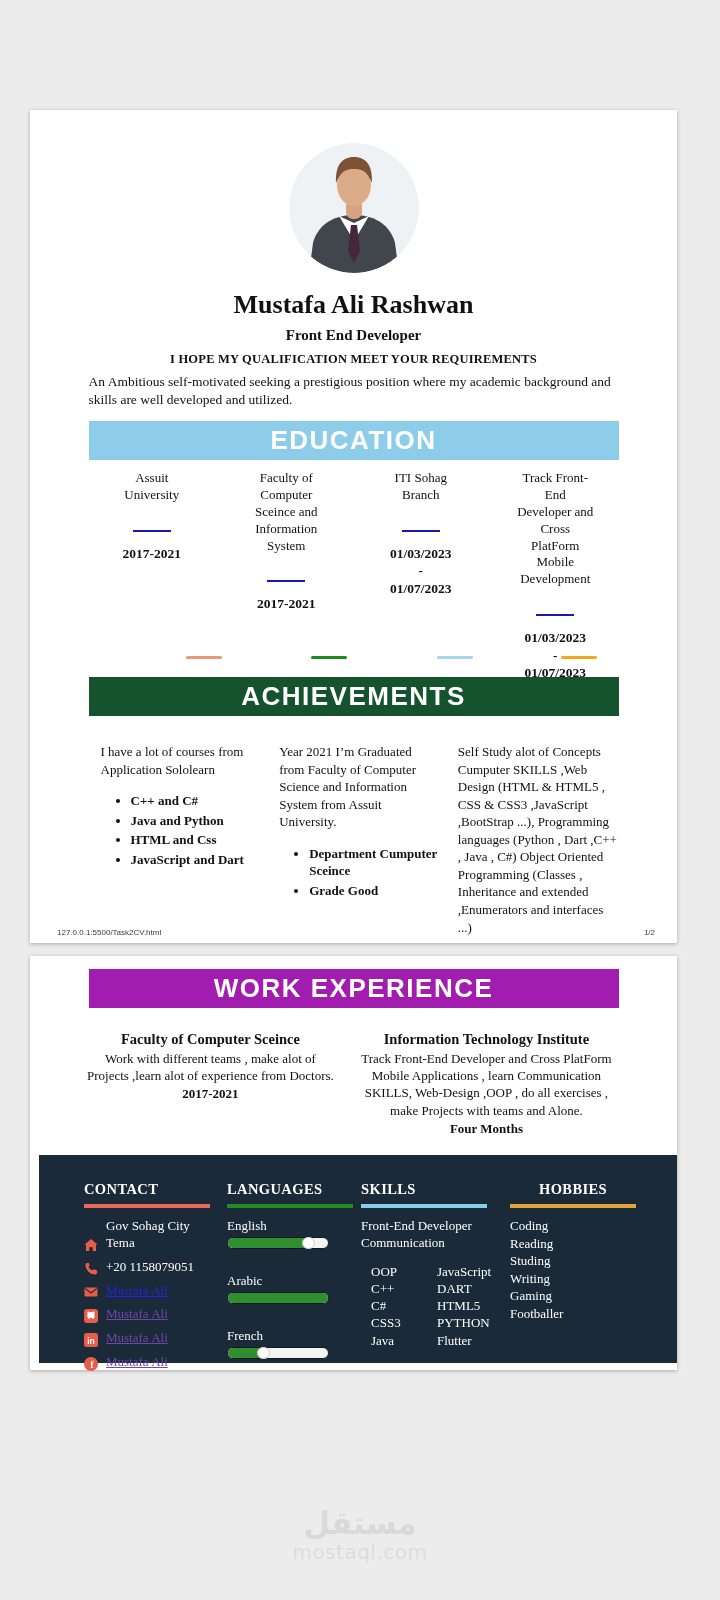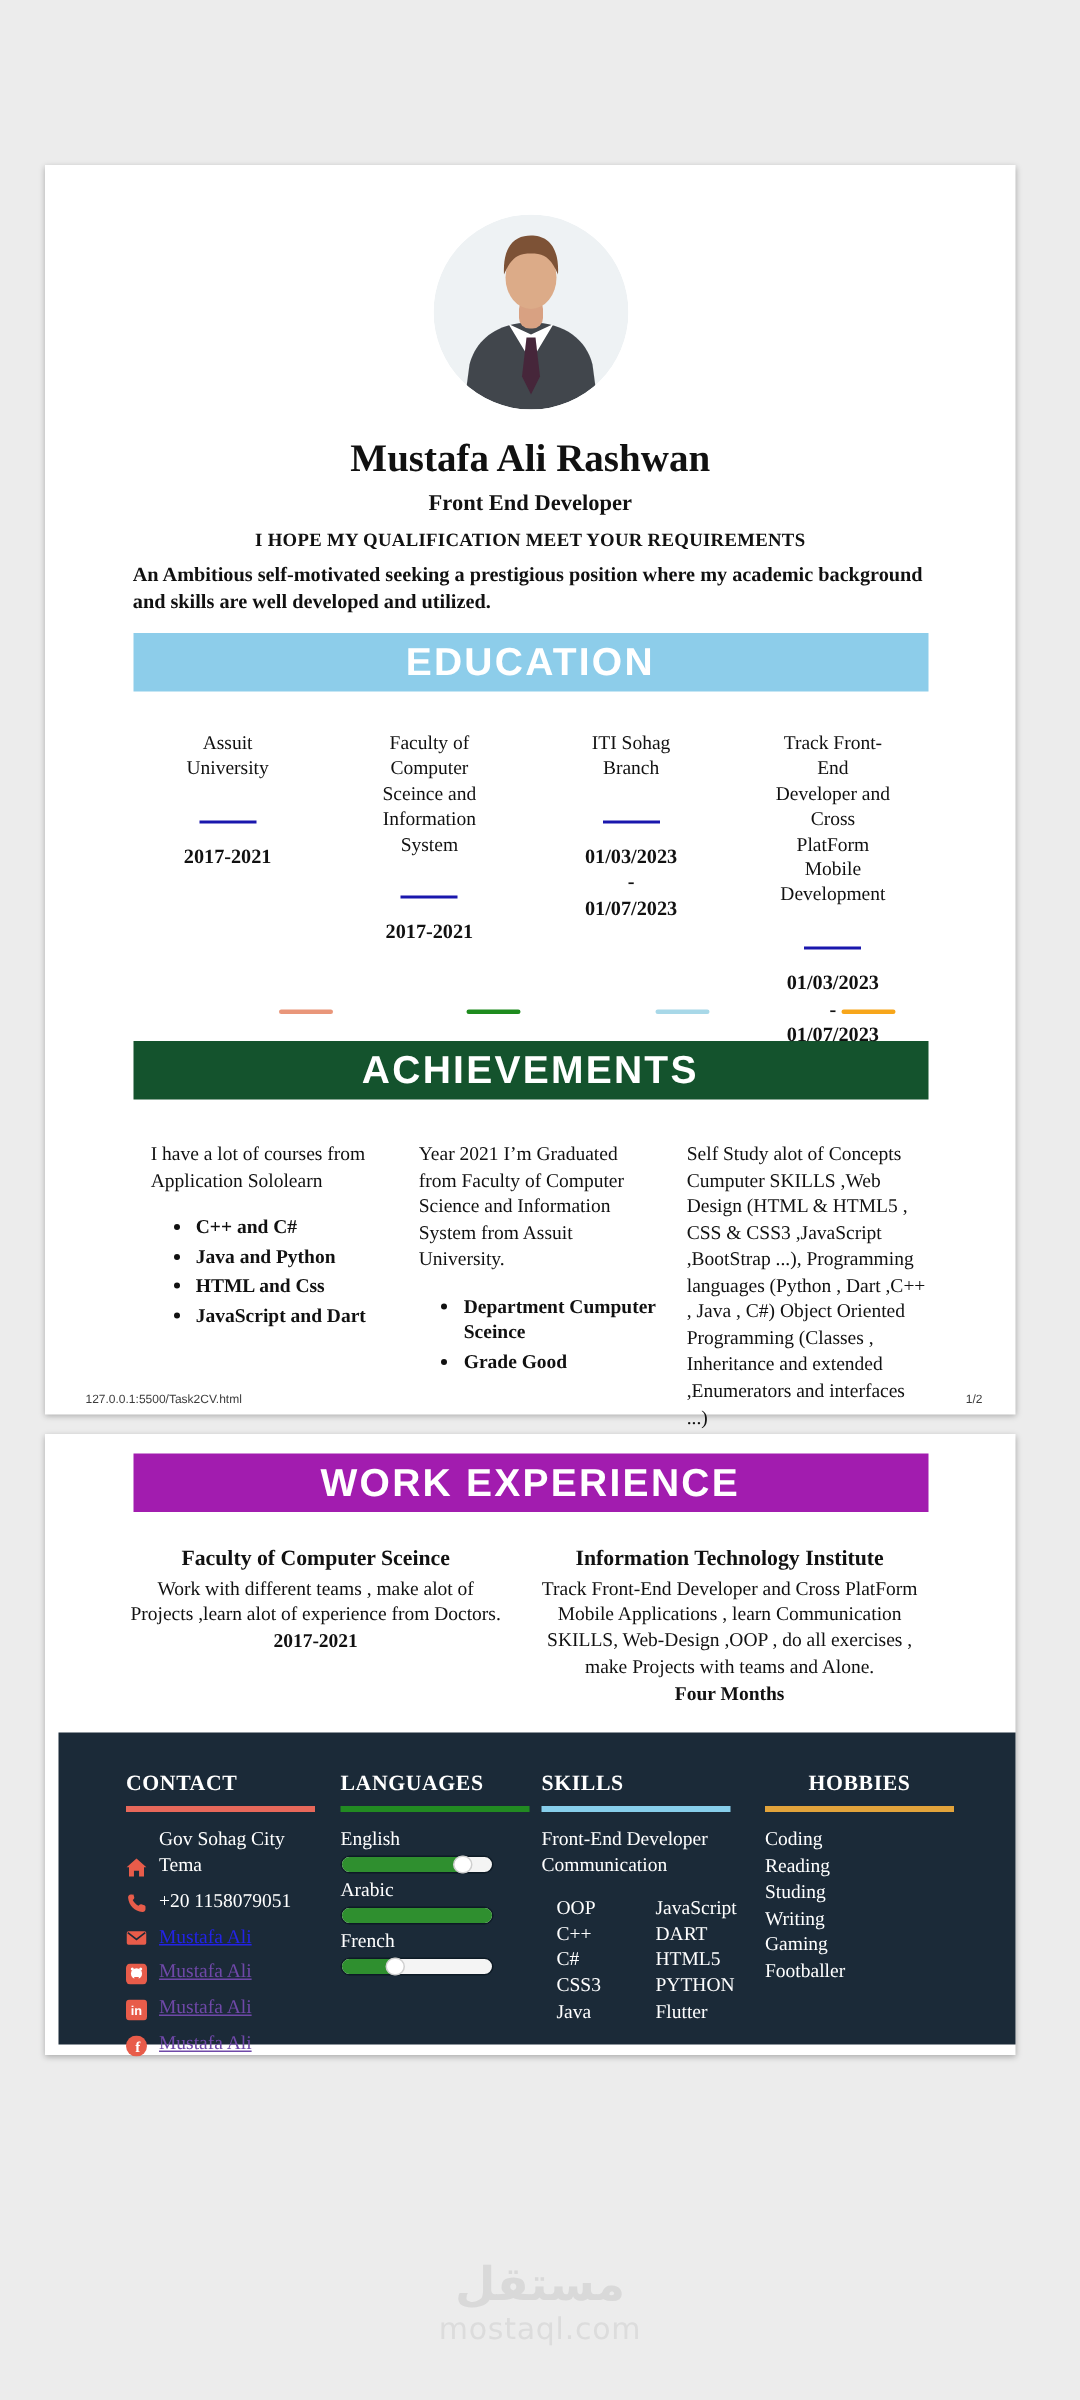--- a/index.html
+++ b/index.html
@@ -9,28 +9,28 @@
   #page1{top:110px;height:833px;}
   #page2{top:956px;height:414px;}
   .preline{white-space:pre-line;}
 
   
   .photo-wrap{text-align:center;padding-top:33px;}
   .photo{width:130px;height:130px;border-radius:50%;}
   .name{margin-top:14px;text-align:center;font-size:26px;font-weight:bold;line-height:1.1;}
   .role{margin-top:7px;text-align:center;font-size:15px;font-weight:bold;}
   .tagline{margin-top:8px;text-align:center;font-size:12.5px;font-weight:bold;letter-spacing:.2px;}
-  .summary{width:530px;margin:6px auto 0;font-size:13.5px;line-height:1.35;text-align:left;font-weight:bold;}
+  .summary{width:530px;margin:6px auto 0;font-size:13.5px;line-height:1.35;text-align:left;}
   .band{width:530px;margin:12px auto 0;height:39px;line-height:39px;text-align:center;
         font-family:"Liberation Sans",sans-serif;font-weight:800;font-size:26px;color:#fff;letter-spacing:1.5px;}
   .band-edu{background:#8dcdea;}
   .band-ach{background:#14532d;}
   .band-work{background:#a21caf;}
 
-  .edu-grid{position:relative;width:530px;margin:26px auto 0;display:grid;
+  .edu-grid{position:relative;width:530px;margin:10px auto 0;display:grid;
             grid-template-columns:repeat(4,1fr);column-gap:8px;height:195px;}
   .edu-col{text-align:center;font-size:13px;line-height:1.3;}
   .edu-line{width:38px;height:2px;background:#1a17ad;border:0;margin:26px auto 13px;}
   .edu-date{font-weight:bold;font-size:13.5px;}
   .sep{position:absolute;bottom:6px;height:3px;width:36px;border-radius:2px;}
   .sep1{left:97px;background:#e9967a;}
   .sep2{left:222px;background:#1e8b1e;}
   .sep3{left:348px;background:#a8d8e8;}
   .sep4{left:472px;background:#f7a61b;}
 
@@ -56,21 +56,21 @@
   .rule-lang{background:#228b22;}
   .rule-skills{background:#87ceeb;}
   .rule-hobbies{background:#e2a33b;}
 
   .c-row{display:flex;align-items:flex-end;gap:8px;margin-bottom:7px;font-size:13px;line-height:1.3;}
   .c-row svg{flex:0 0 auto;margin-top:1px;}
   a.link{text-decoration:underline;}
   a.link-blue{color:#2323e6;}
   a.link-purple{color:#6f48a8;}
 
-  .lang-label{font-size:13px;margin-top:3px;}
+  .lang-label{font-size:13px;margin-top:24px;}
   .lang-label:first-of-type{margin-top:0;}
   .lang-bar{position:relative;width:100px;height:10px;margin-top:3px;background:#f4f4f4;
             border:1px solid #0d1a25;border-radius:6px;}
   .lang-fill{position:absolute;left:0;top:0;bottom:0;background:#2f8f2f;border-radius:6px;}
   .lang-thumb{position:absolute;right:-2px;top:-1px;width:13px;height:12px;background:#fff;
               border-radius:6px;border:1px solid #cfcfcf;box-sizing:border-box;}
   .skills-intro{font-size:13px;line-height:1.3;}
   .skills-grid{display:grid;grid-template-columns:66px 1fr;margin:12px 0 0 10px;font-size:13px;line-height:1.25;}
   .skills-col div{margin-bottom:1px;}
   .hobbies-list{width:126px;text-align:left;font-size:13px;line-height:1.28;}

